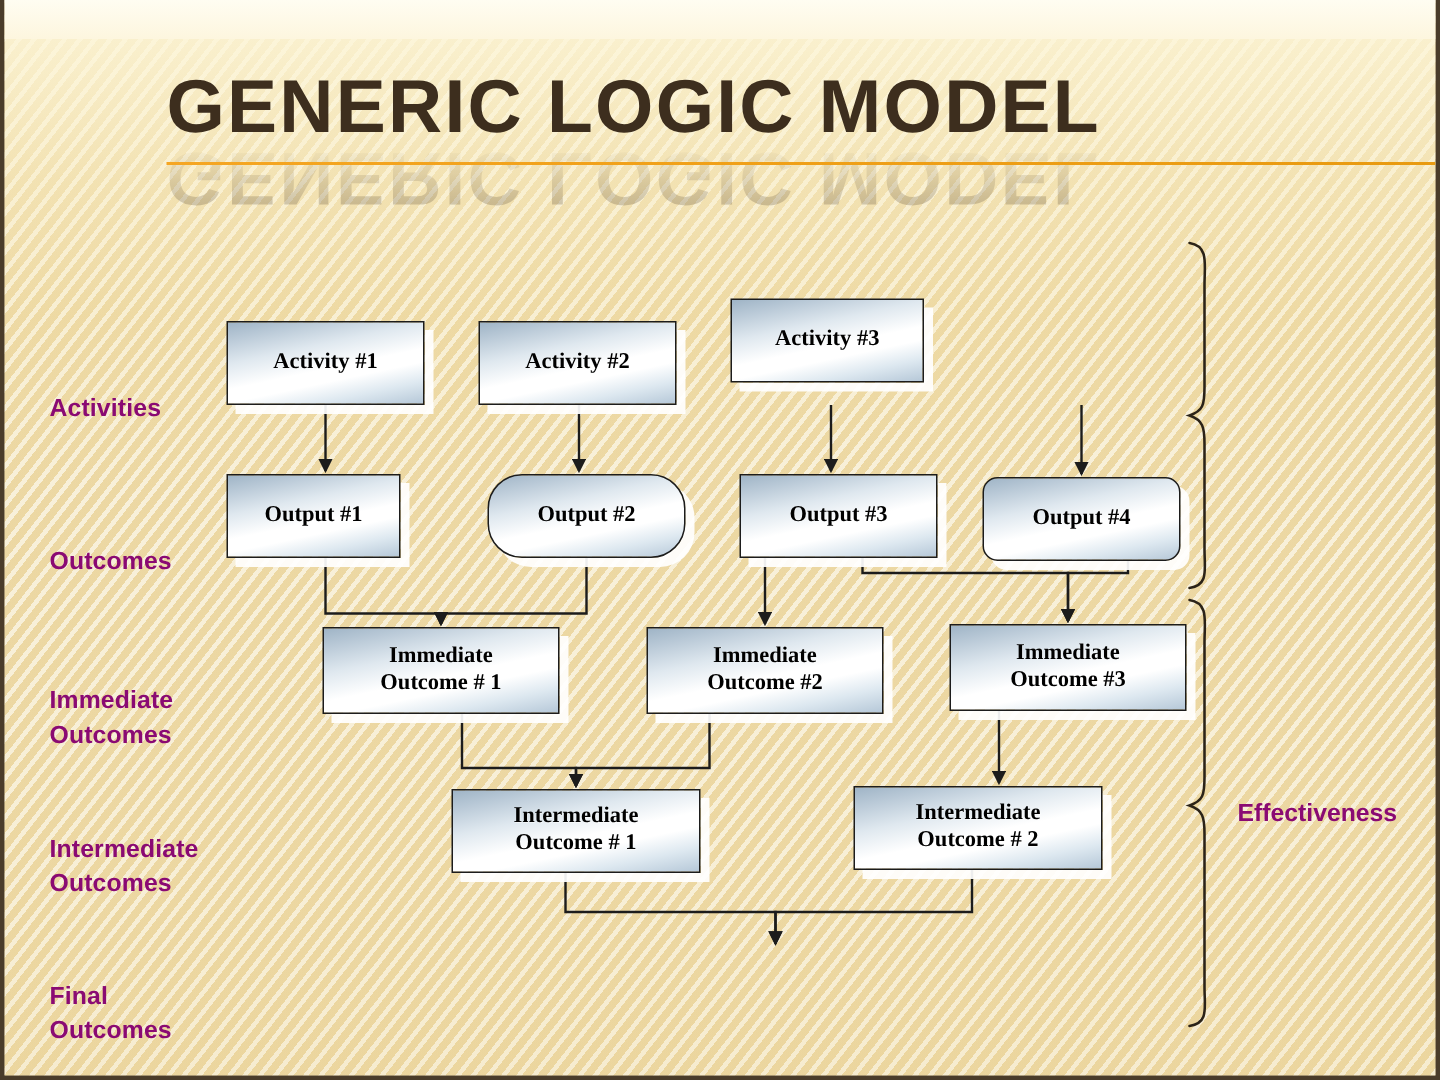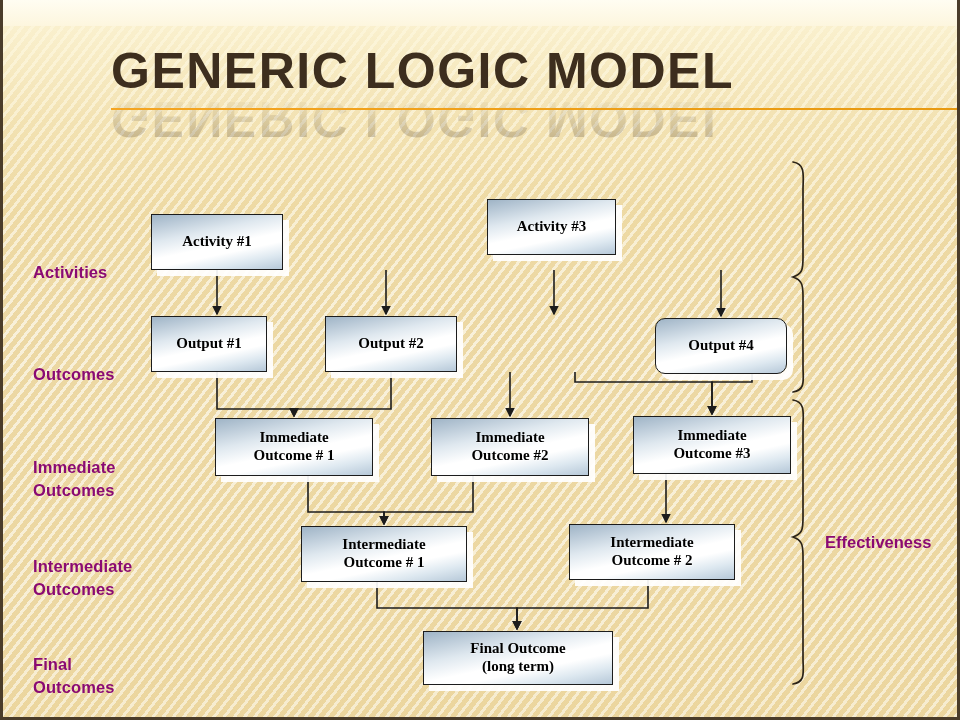--- a/index.html
+++ b/index.html
@@ -217,34 +217,34 @@
   <div class="row-label" style="left:30px; top:424px;">Immediate
 Outcomes</div>
   <div class="row-label" style="left:30px; top:523px;">Intermediate
 Outcomes</div>
   <div class="row-label" style="left:30px; top:621px;">Final
 Outcomes</div>
 
   <div class="brace-label" style="left:822px; top:531px;">Effectiveness</div>
 
   <div class="node" style="left:148px; top:214px; width:132px; height:56px;">Activity #1</div>
+  <div class="node" style="left:316px; top:214px; width:132px; height:56px;">Activity #2</div>
   <div class="node" style="left:484px; top:199px; width:129px; height:56px;">Activity #3</div>
 
   <div class="node" style="left:148px; top:316px; width:116px; height:56px;">Output #1</div>
-  <div class="node" style="left:322px; top:316px; width:132px; height:56px;">Output #2</div>
+  <div class="node" style="left:322px; top:316px; width:132px; height:56px;border-radius:23px;">Output #2</div>
+  <div class="node" style="left:490px; top:316px; width:132px; height:56px;">Output #3</div>
   <div class="node" style="left:652px; top:318px; width:132px; height:56px;border-radius:10px;">Output #4</div>
 
   <div class="node" style="left:212px; top:418px; width:158px; height:58px;">Immediate
 Outcome # 1</div>
   <div class="node" style="left:428px; top:418px; width:158px; height:58px;">Immediate
 Outcome #2</div>
   <div class="node" style="left:630px; top:416px; width:158px; height:58px;">Immediate
 Outcome #3</div>
 
   <div class="node" style="left:298px; top:526px; width:166px; height:56px;">Intermediate
 Outcome # 1</div>
   <div class="node" style="left:566px; top:524px; width:166px; height:56px;">Intermediate
 Outcome # 2</div>
 
-  <div class="node" style="left:420px; top:631px; width:190px; height:54px;">Final Outcome
-(long term)</div>
 
 </div>
 
 </body></html>

